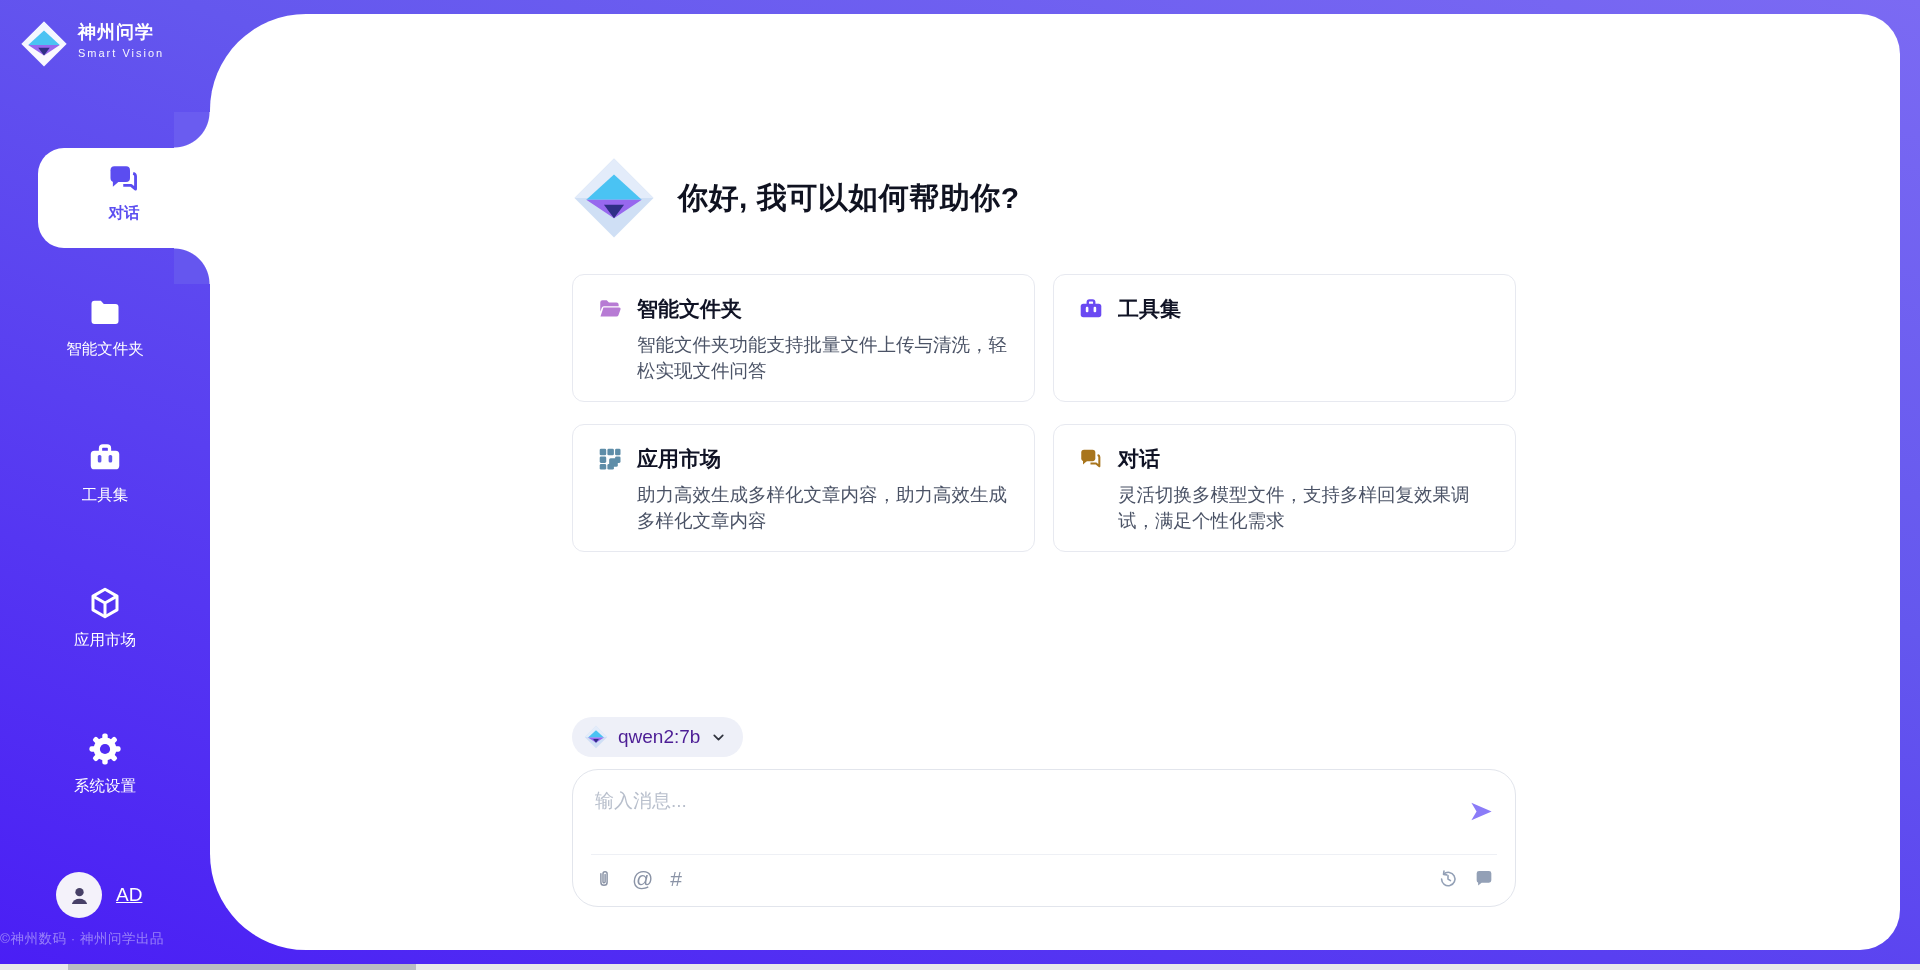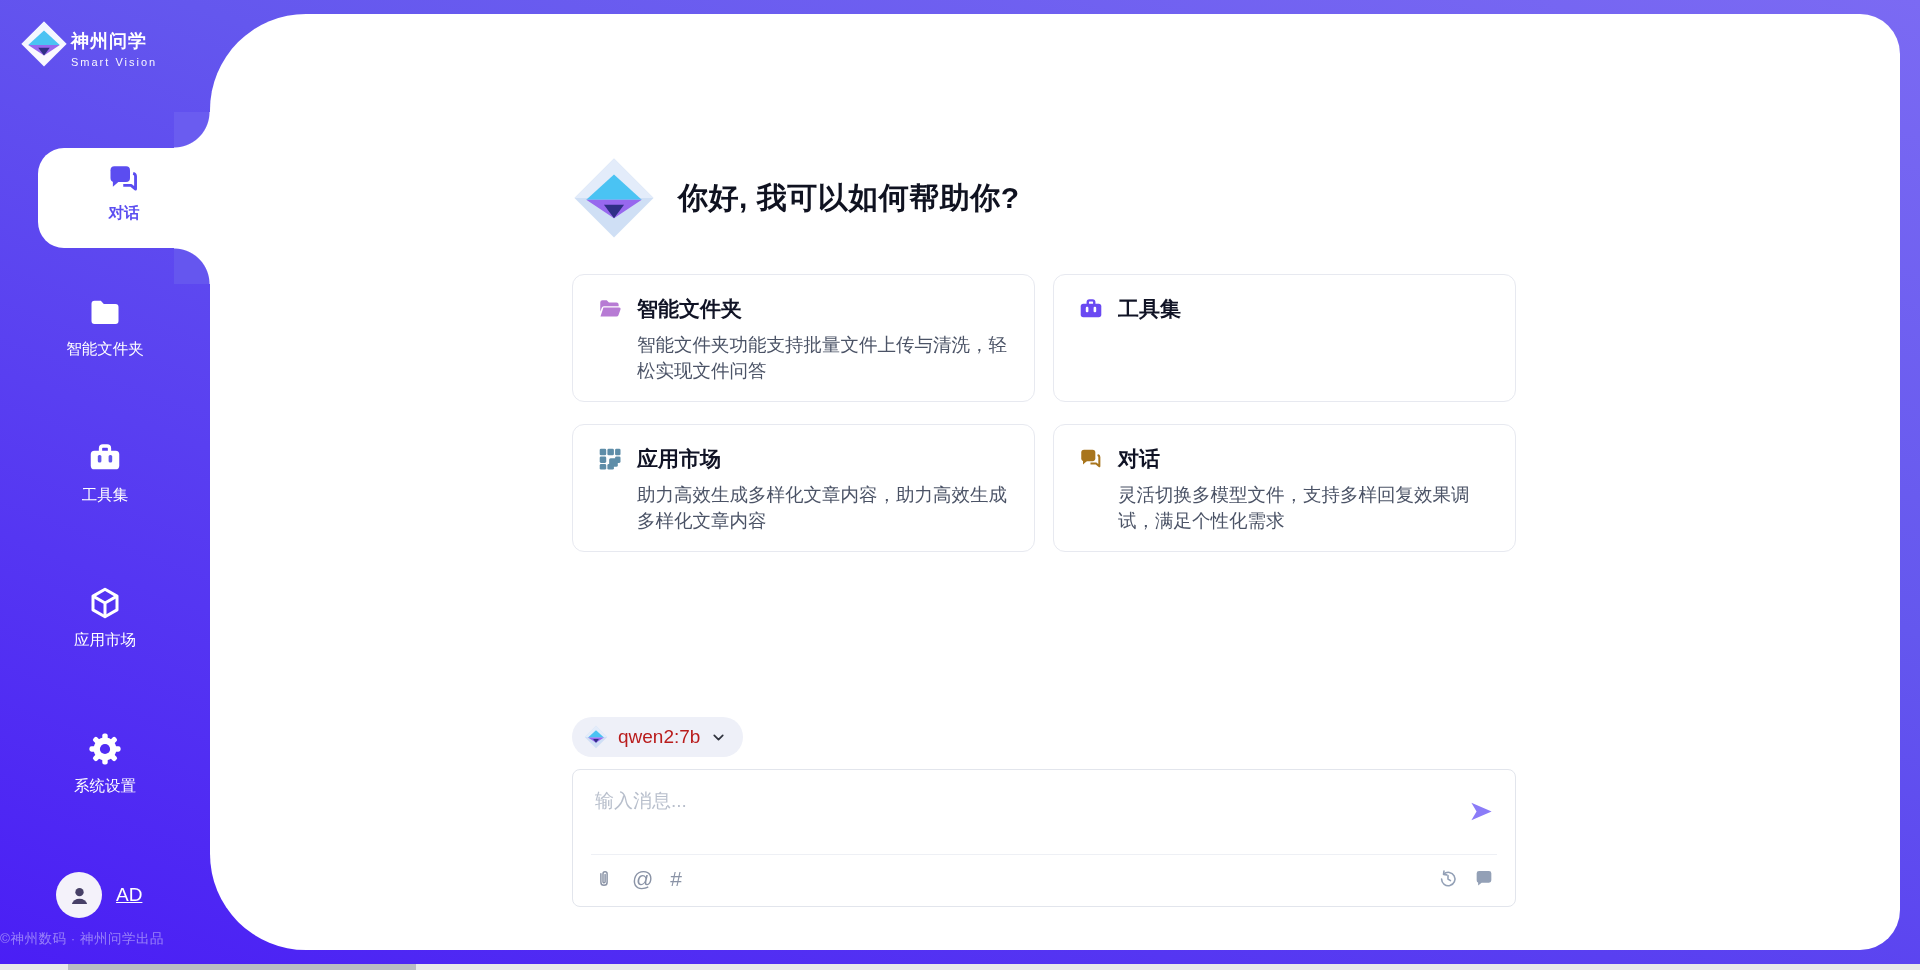--- a/index.html
+++ b/index.html
@@ -5,21 +5,21 @@
   * { box-sizing: border-box; margin: 0; padding: 0; }
   html,body { width:1920px; height:970px; overflow:hidden; }
   body {
     font-family: "Liberation Sans", "DejaVu Sans", sans-serif;
     background: linear-gradient(200deg, #7b6af3 0%, #6457ee 38%, #4a1ef5 100%);
     position: relative;
   }
 
   
   .sidebar { position:absolute; left:0; top:0; width:210px; height:100%; }
-  .brand { position:absolute; top:20px; left:20px; display:flex; align-items:flex-end; gap:3px; }
+  .brand { position:absolute; top:20px; left:20px; display:flex; align-items:flex-start; gap:10px; }
   .brand-logo { width:48px; height:48px; }
   .brand-name { font-size:18px; font-weight:bold; color:#fff; letter-spacing:1px; }
   .brand-sub { font-size:11px; color:rgba(255,255,255,.95); letter-spacing:2px; margin-top:3px; }
 
   .nav-item { position:absolute; left:0; width:210px; text-align:center; color:#fff; cursor:pointer; }
   .nav-item .ic { width:36px; height:36px; display:inline-block; }
   .nav-item .lbl { display:block; margin-top:5px; font-size:15.5px; }
 
   
   .tab-active { position:absolute; left:38px; top:148px; width:172px; height:100px;
@@ -52,25 +52,25 @@
     background:#fff; cursor:pointer; }
   .card-head { display:flex; align-items:center; gap:14px; }
   .card-head .ic { width:26px; height:26px; flex:0 0 auto; }
   .card-title { font-size:21px; font-weight:800; color:#101325; }
   .card-desc { margin:9px 0 0 40px; font-size:18.5px; color:#4b5366; line-height:1.42; }
 
   .model-pill { position:absolute; top:703px; left:0; height:40px; display:inline-flex;
     align-items:center; gap:10px; padding:0 16px 0 12px; background:#eef0f8;
     border-radius:20px; cursor:pointer; }
   .model-pill .dlogo { width:24px; height:24px; }
-  .model-name { font-size:19px; color:#b91c1c; }
+  .model-name { font-size:19px; color:#4c1d95; }
   .model-pill .chev { width:17px; height:17px; }
 
   .composer { position:absolute; top:755px; left:0; width:944px; height:138px;
-    background:#fff; border:1px solid #e2e5ec; border-radius:8px; }
+    background:#fff; border:1px solid #e2e5ec; border-radius:26px; }
   .composer-input { position:absolute; top:16px; left:22px; right:64px; height:30px;
     border:none; outline:none; font-size:19px; color:#2a2f3a; background:transparent;
     font-family:"Liberation Sans","DejaVu Sans",sans-serif; }
   .composer-input::placeholder { color:#b8bfcc; }
   .send-btn { position:absolute; right:20px; top:28px; width:27px; height:27px; cursor:pointer; }
   .composer .divider { position:absolute; left:18px; right:18px; top:84px; border-top:1px solid #eef0f5; }
   .tools-left { position:absolute; left:20px; top:98px; display:flex; align-items:center; gap:17px; color:#8a93a6; }
   .tools-right { position:absolute; right:20px; top:98px; display:flex; align-items:center; gap:14px; color:#93a0b6; }
   .tool-ic { width:22px; height:22px; cursor:pointer; display:inline-block; }
   .tool-glyph { font-size:21px; line-height:22px; cursor:pointer; color:#8a93a6; }

